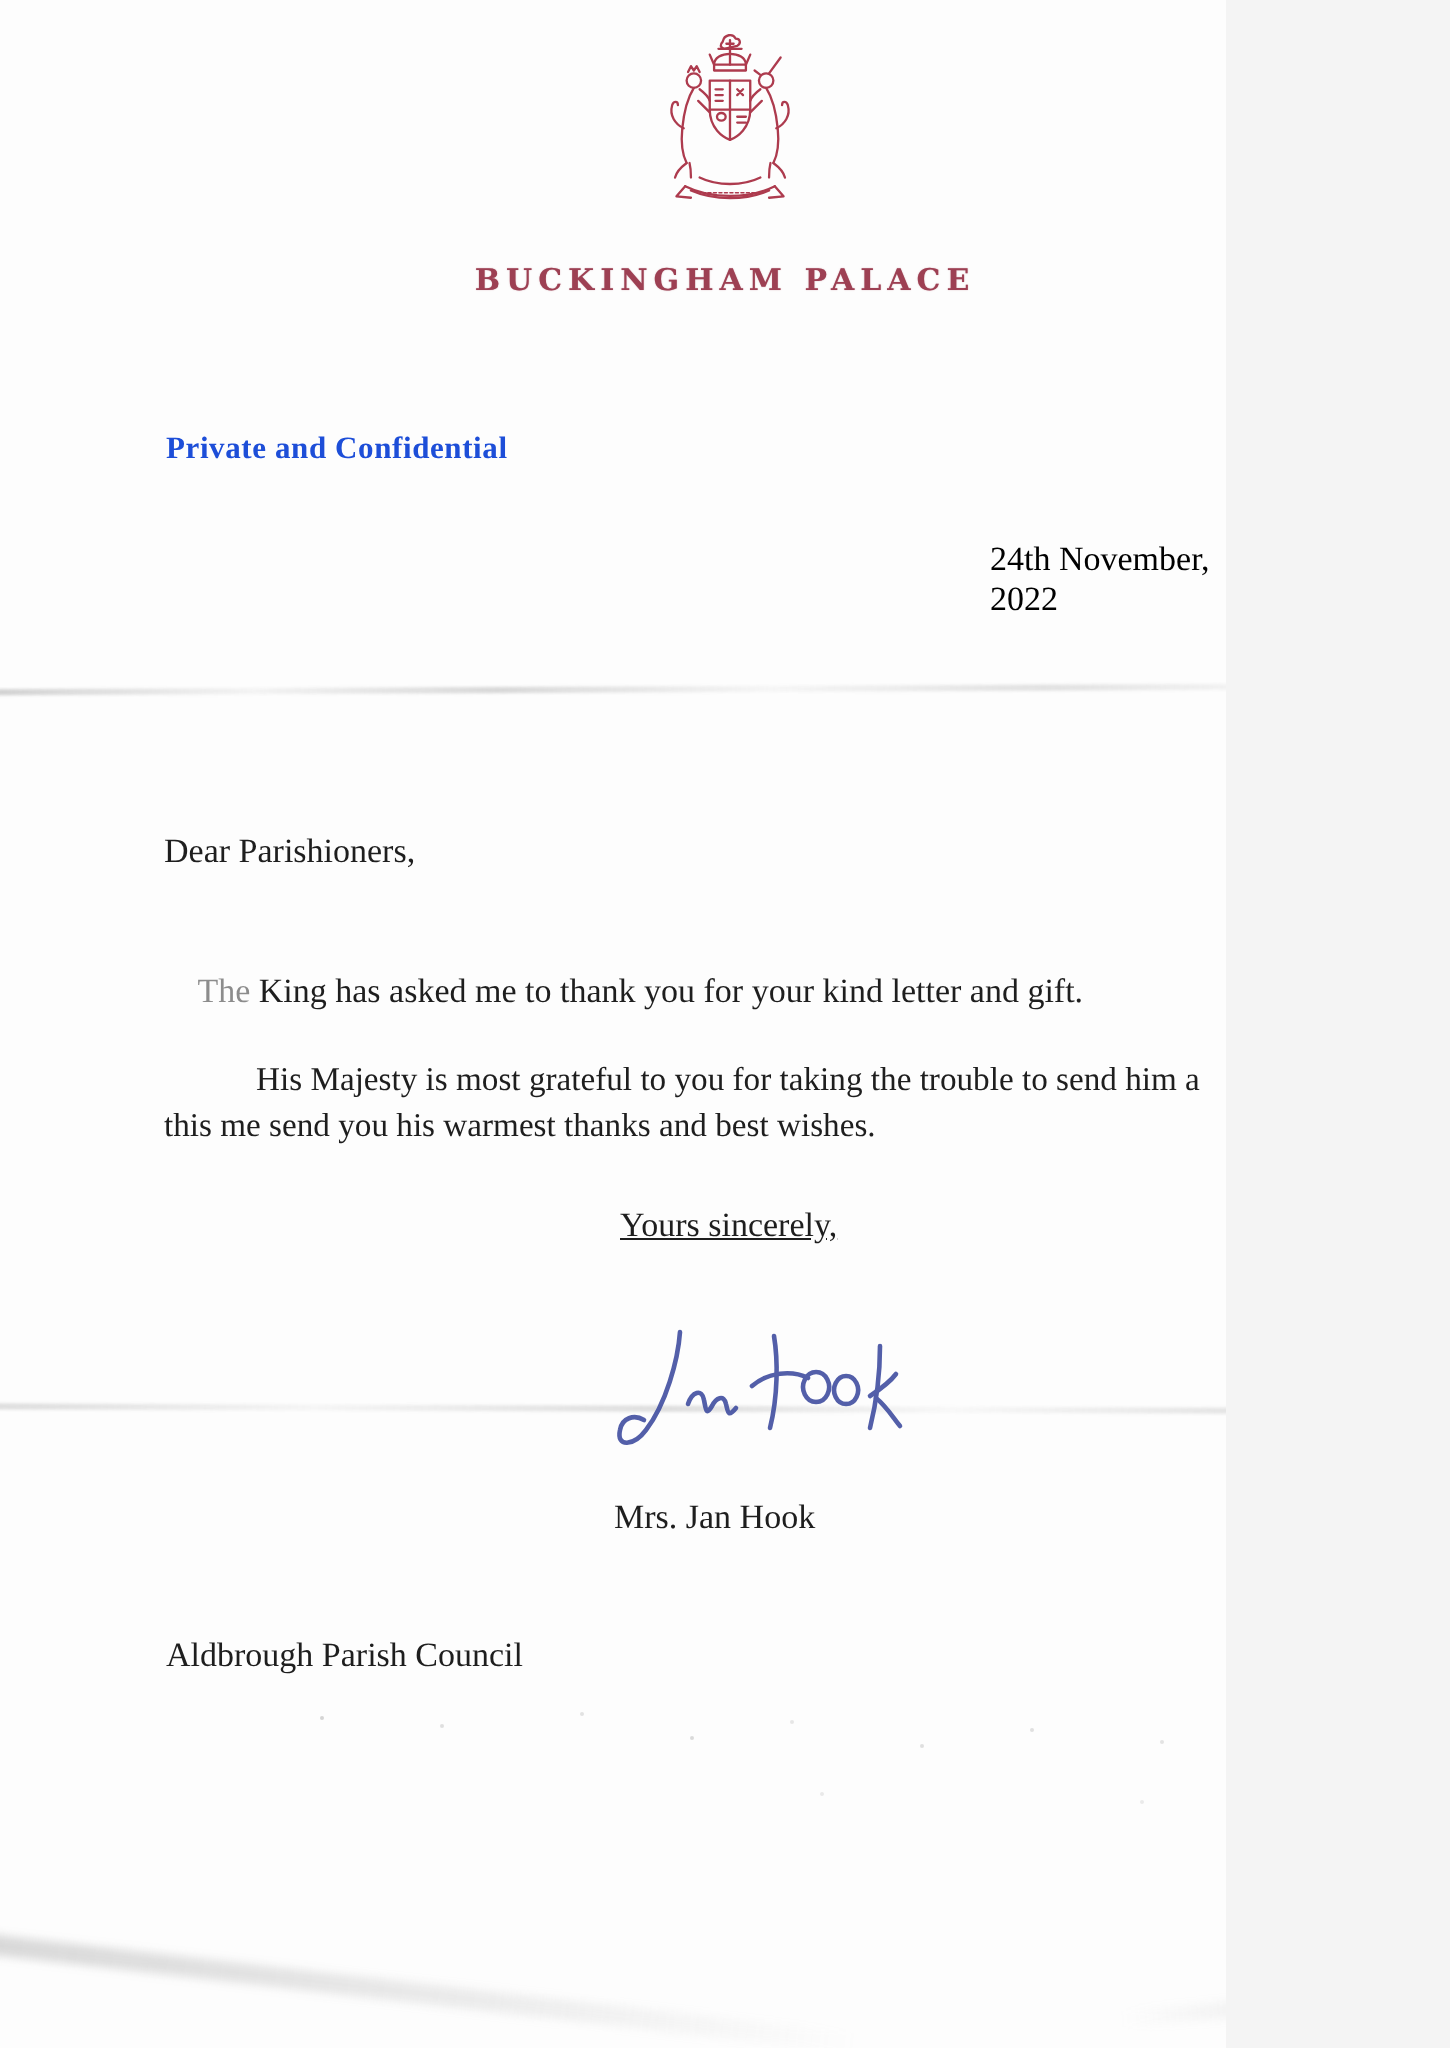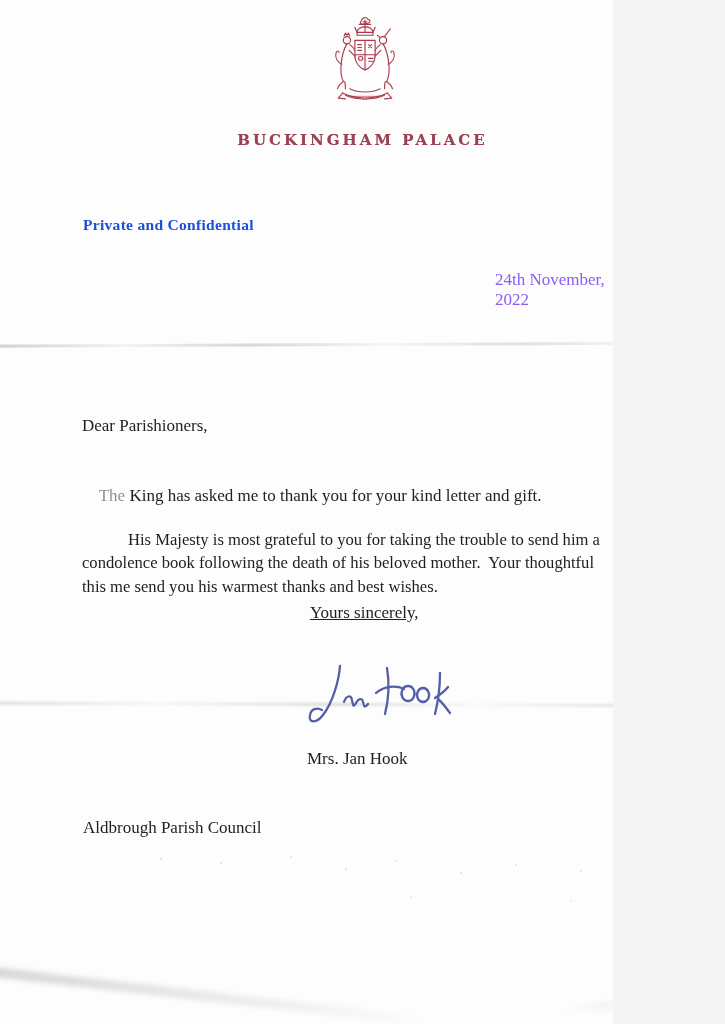--- a/index.html
+++ b/index.html
@@ -31,21 +31,21 @@
     text-shadow: 0 0 0.6px rgba(157,64,83,0.55);
   }
   
   .confidential {
     position: absolute; left: 83px; top: 216px;
     font-weight: bold; font-size: 15.5px; letter-spacing: 0.3px;
     color: #1d4ed8;
   }
   .date {
     position: absolute; left: 495px; top: 270px;
-    font-size: 17px; color: #8b5cf6;
+    font-size: 17px; color: #000000;
   }
   
   .salutation {
     position: absolute; left: 82px; top: 416px;
     font-size: 17px;
   }
   .indent-line {
     position: absolute; left: 82px; top: 466px;
     font-size: 17px; white-space: pre;
   }
@@ -191,21 +191,20 @@
   <div class="crease crease-1"></div>
 
   <div class="salutation">Dear Parishioners,</div>
 
   <div class="indent-line">
     <span class="faint">The</span><span> King has asked me to thank you for your kind letter and gift.</span>
   </div>
 
   <div class="paragraph">
     <div class="pline">His Majesty is most grateful to you for taking the trouble to send him a</div>
-    <div class="pline">condolence book following the death of his beloved mother.  Your thoughtful</div>
     <div class="pline">this me send you his warmest thanks and best wishes.</div>
   </div>
 
   <div class="closing">Yours sincerely,</div>
 
   <div class="crease crease-2"></div>
 
   <svg class="signature-svg" viewBox="0 0 180 75" xmlns="http://www.w3.org/2000/svg">
     <g fill="none" stroke-width="2.3" stroke-linecap="round" stroke-linejoin="round" opacity="0.88" stroke="#3c4a9e">
 

